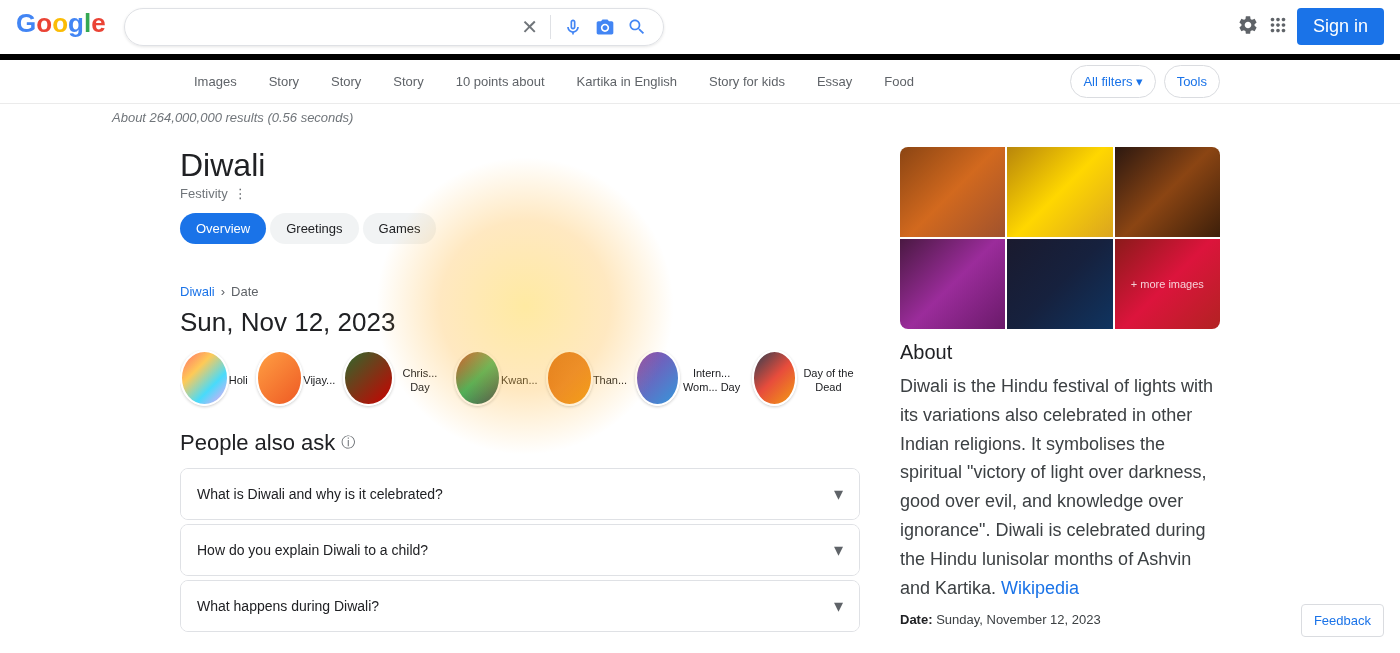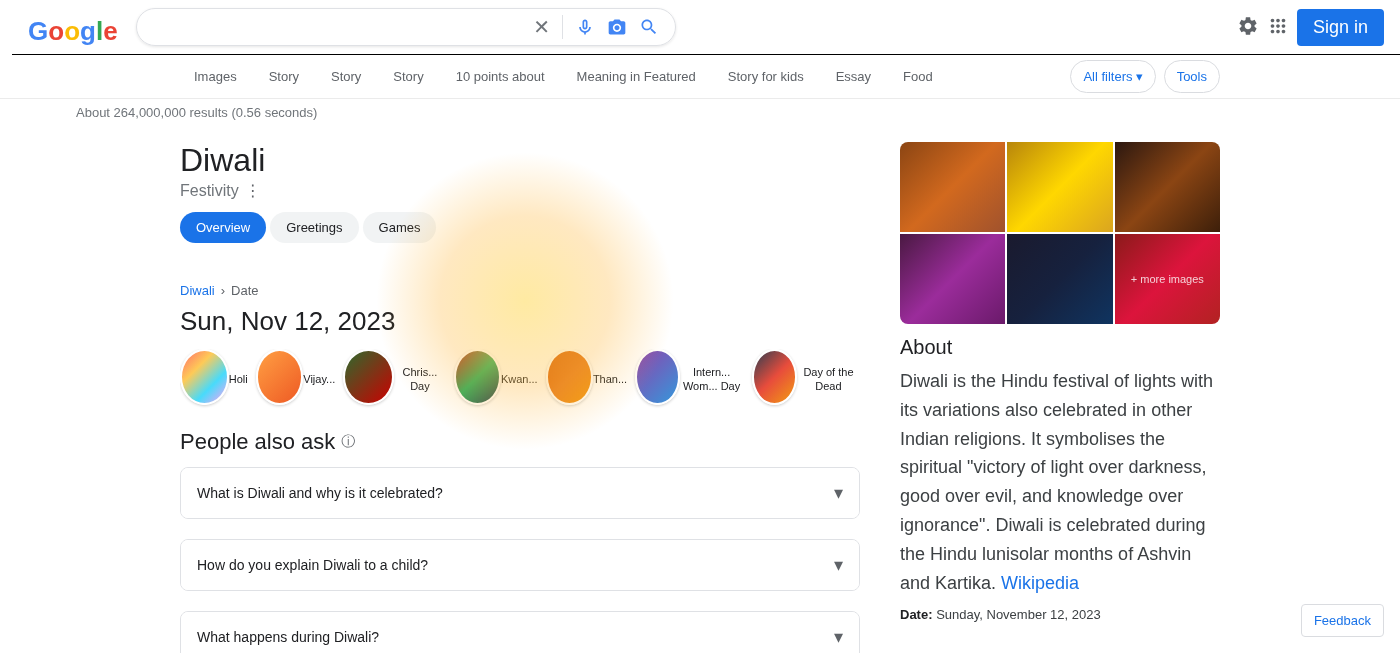--- a/index.html
+++ b/index.html
@@ -1,50 +1,50 @@
 <!DOCTYPE html>
 <html><head>
   <meta charset="utf-8">
   <style>
     * { margin: 0; padding: 0; box-sizing: border-box; }
     body { font-family: Arial, sans-serif; background: #fff; color: #202124; font-size: 14px; overflow-x: hidden; }
 
     
-    .header { display: flex; align-items: flex-end; padding: 8px 16px; border-bottom: 1px solid #000000; gap: 16px; margin-left: 12px; }
+    .header { display: flex; align-items: flex-start; padding: 8px 16px; border-bottom: 6px solid #000000; gap: 16px; }
     .logo { width: 92px; height: 30px; display: flex; align-items: center; }
     .logo-svg { width: 92px; height: 30px; }
     .search-bar { display: flex; align-items: center; border: 1px solid #dfe1e5; border-radius: 24px; padding: 6px 16px; gap: 8px; flex: 0 0 540px; box-shadow: 0 1px 3px rgba(0,0,0,0.1); }
     .search-input { border: none; outline: none; font-size: 16px; flex: 1; color: #202124; }
     .search-icons { display: flex; align-items: center; gap: 12px; }
     .icon-btn { background: none; border: none; cursor: pointer; color: #4285f4; display: flex; align-items: center; justify-content: center; }
     .divider-v { width: 1px; height: 24px; background: #dfe1e5; }
     .header-right { display: flex; align-items: center; gap: 8px; margin-left: auto; }
     .settings-btn { background: none; border: none; cursor: pointer; color: #5f6368; }
     .apps-btn { background: none; border: none; cursor: pointer; color: #5f6368; }
     .sign-in-btn { background: #1a73e8; color: #fff; border: none; border-radius: 4px; padding: 8px 16px; font-size: 18px; cursor: pointer; font-weight: 500; }
 
     
     .nav { display: flex; align-items: center; padding: 4px 180px; gap: 4px; border-bottom: 1px solid #ebebeb; }
     .nav-item { padding: 10px 14px; font-size: 13px; color: #5f6368; cursor: pointer; border-radius: 20px; text-decoration: none; white-space: nowrap; }
     .nav-tools { margin-left: auto; display: flex; gap: 8px; }
     .nav-tools-btn { padding: 8px 12px; font-size: 13px; color: #1a73e8; border: 1px solid #dadce0; border-radius: 20px; cursor: pointer; background: none; white-space: nowrap; }
 
     
-    .results-info { padding: 6px 76px; font-size: 13px; color: #70757a; }
+    .results-info { padding: 6px 112px; font-size: 13px; color: #70757a; font-style: italic; }
 
     
     .main-content { display: flex; padding: 0 180px; gap: 40px; position: relative; }
 
     
     .left-col { flex: 1; min-width: 0; }
 
     
     .entity-card { padding: 16px 0; }
     .entity-title { font-size: 32px; font-weight: 400; color: #202124; margin-bottom: 2px; }
-    .entity-subtitle { font-size: 16px; color: #70757a; display: flex; align-items: center; gap: 6px; }
+    .entity-subtitle { font-size: 13px; color: #70757a; display: flex; align-items: center; gap: 6px; }
     .entity-tabs { display: flex; gap: 4px; margin: 12px 0; }
     .entity-tab { padding: 8px 16px; border-radius: 20px; border: none; cursor: pointer; font-size: 13px; }
     .entity-tab.active { background: #1a73e8; color: #fff; }
     .entity-tab:not(.active) { background: #f1f3f4; color: #202124; }
 
     
     .breadcrumb { display: flex; align-items: center; gap: 6px; padding: 12px 0 4px; font-size: 13px; color: #5f6368; }
     .breadcrumb a { color: #1a73e8; text-decoration: none; }
     .breadcrumb-sep { color: #5f6368; }
 
@@ -53,21 +53,21 @@
 
     
     .related-scroll { display: flex; gap: 8px; overflow-x: auto; padding-bottom: 8px; margin-bottom: 16px; }
     .related-item { display: flex; flex-direction: row; align-items: center; cursor: pointer; min-width: 64px; }
     .related-img { width: 56px; height: 56px; border-radius: 50%; background: #e0e0e0; overflow: hidden; display: flex; align-items: center; justify-content: center; font-size: 10px; color: #5f6368; text-align: center; border: 2px solid #fff; box-shadow: 0 1px 3px rgba(0,0,0,0.2); }
     .related-label { font-size: 11px; color: #202124; text-align: center; margin-top: 4px; max-width: 64px; line-height: 1.3; }
 
     
     .paa-section { margin: 16px 0; }
     .paa-title { font-size: 22px; font-weight: 400; margin-bottom: 12px; display: flex; align-items: center; gap: 6px; }
-    .paa-question { border: 1px solid #dfe1e5; border-radius: 8px; margin-bottom: 20px; overflow: hidden; }
+    .paa-question { border: 1px solid #dfe1e5; border-radius: 8px; margin-bottom: 4px; overflow: hidden; }
     .paa-question-row { display: flex; justify-content: space-between; align-items: center; padding: 14px 16px; cursor: pointer; font-size: 14px; background: #fff; }
     .chevron-icon { color: #5f6368; font-size: 18px; }
 
     
     .right-col { width: 320px; flex-shrink: 0; padding-top: 16px; }
     .kp-images { display: grid; grid-template-columns: 1fr 1fr 1fr; grid-template-rows: auto auto; gap: 2px; border-radius: 8px; overflow: hidden; margin-bottom: 12px; }
     .kp-img { background: #e0e0e0; overflow: hidden; }
     .kp-img-box { width: 100%; height: 80px; background: linear-gradient(135deg, #c8860a 0%, #f0a500 50%, #8b5e00 100%); display: flex; align-items: center; justify-content: center; font-size: 10px; color: rgba(255,255,255,0.7); }
     .kp-img-box.img1 { background: linear-gradient(135deg, #8B4513 0%, #D2691E 50%, #A0522D 100%); }
     .kp-img-box.img2 { background: linear-gradient(135deg, #B8860B 0%, #FFD700 50%, #DAA520 100%); }
@@ -155,21 +155,21 @@
     <button class="sign-in-btn">Sign in</button>
   </div>
 </div>
 
 <div class="nav">
   <a class="nav-item">Images</a>
   <a class="nav-item">Story</a>
   <a class="nav-item">Story</a>
   <a class="nav-item">Story</a>
   <a class="nav-item">10 points about</a>
-  <a class="nav-item">Meaning in Featured</a>
+  <a class="nav-item">Kartika in English</a>
   <a class="nav-item">Story for kids</a>
   <a class="nav-item">Essay</a>
   <a class="nav-item">Food</a>
   <div class="nav-tools">
     <button class="nav-tools-btn">
       <span>All filters</span> ▾
     </button>
     <button class="nav-tools-btn">Tools</button>
   </div>
 </div>

